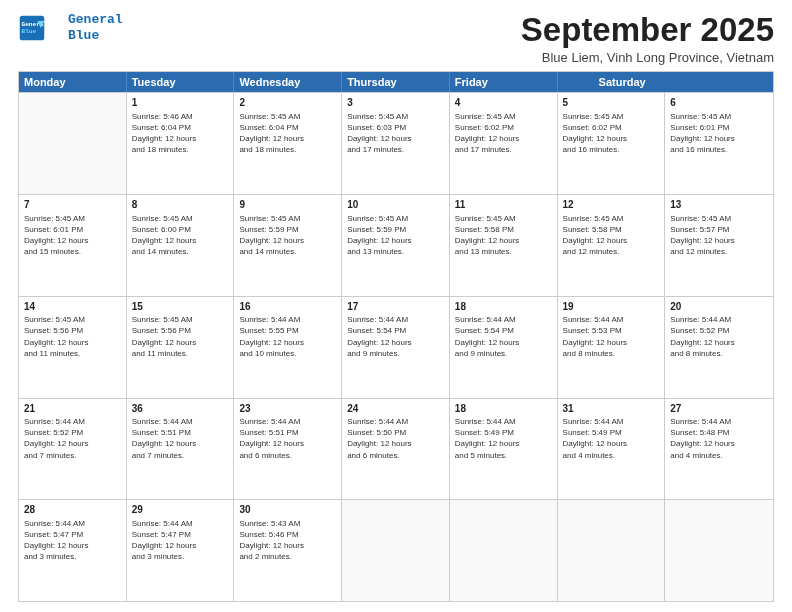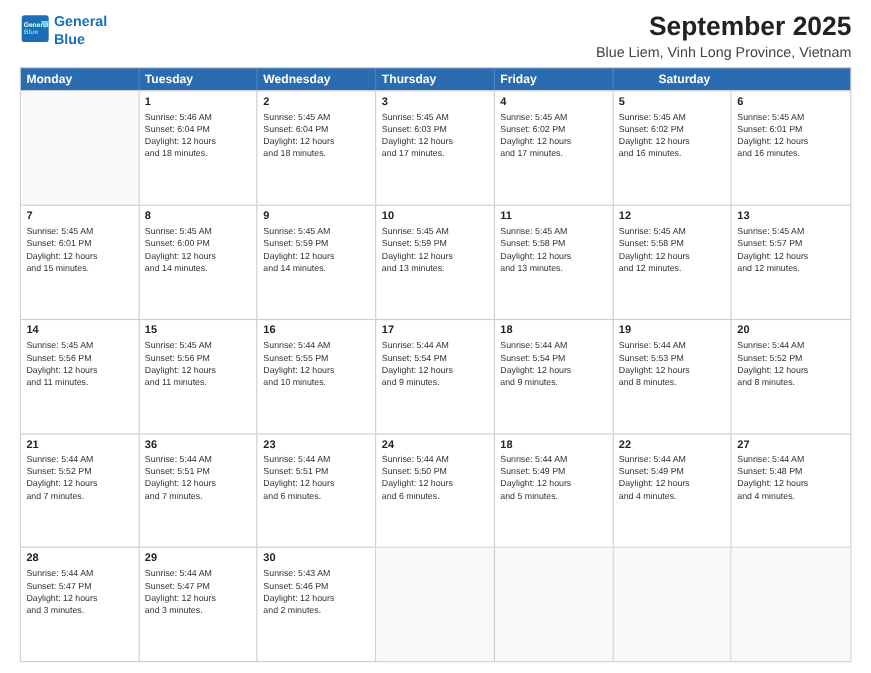--- a/index.html
+++ b/index.html
@@ -18,41 +18,42 @@
       flex-direction: column;
     }
     .header {
       display: flex;
       align-items: flex-start;
       justify-content: space-between;
       margin-bottom: 6px;
     }
     .logo {
       display: flex;
-      align-items: flex-start;
-      gap: 3px;
+      align-items: center;
+      gap: 22px;
+      font-family: Liberation Mono, monospace;
     }
     .logo-text {
       font-size: 13px;
       font-weight: bold;
       color: #333;
       line-height: 1.2;
     }
     .logo-text span {
       color: #1a6eb5;
     }
     .logo-icon {
       width: 28px;
       height: 28px;
     }
     .title-area {
       text-align: right;
     }
     .month-title {
-      font-size: 24px;
+      font-size: 33px;
       font-weight: bold;
       color: #222;
       line-height: 1.1;
       margin-left: 12px;
     }
     .location {
       font-size: 13px;
       color: #444;
       margin-top: 2px;
     }
@@ -328,21 +329,21 @@
 and 6 minutes.</div>
           </div>
           <div class="cal-cell">
             <span class="day-num">18</span>
             <div class="cell-text" style="white-space: pre-line;">Sunrise: 5:44 AM
 Sunset: 5:49 PM
 Daylight: 12 hours
 and 5 minutes.</div>
           </div>
           <div class="cal-cell">
-            <span class="day-num">22</span>
+            <span class="day-num">31</span>
             <div class="cell-text" style="white-space: pre-line;">Sunrise: 5:44 AM
 Sunset: 5:49 PM
 Daylight: 12 hours
 and 4 minutes.</div>
           </div>
           <div class="cal-cell">
             <span class="day-num">27</span>
             <div class="cell-text" style="white-space: pre-line;">Sunrise: 5:44 AM
 Sunset: 5:48 PM
 Daylight: 12 hours

